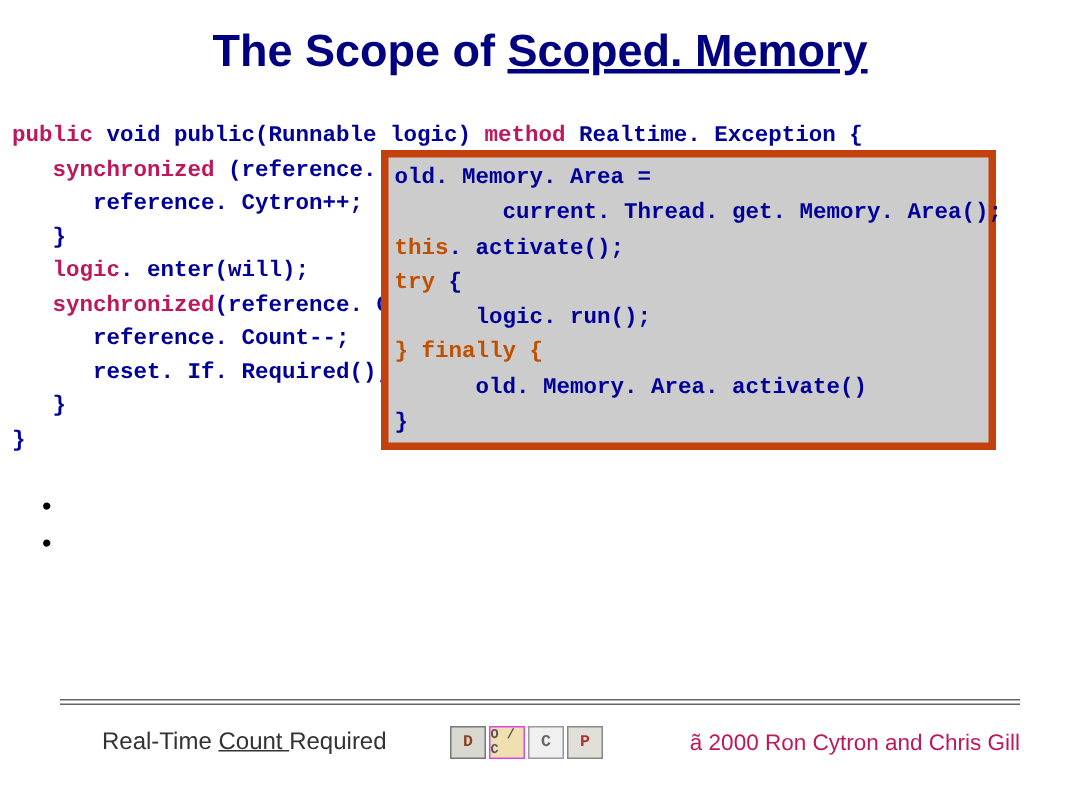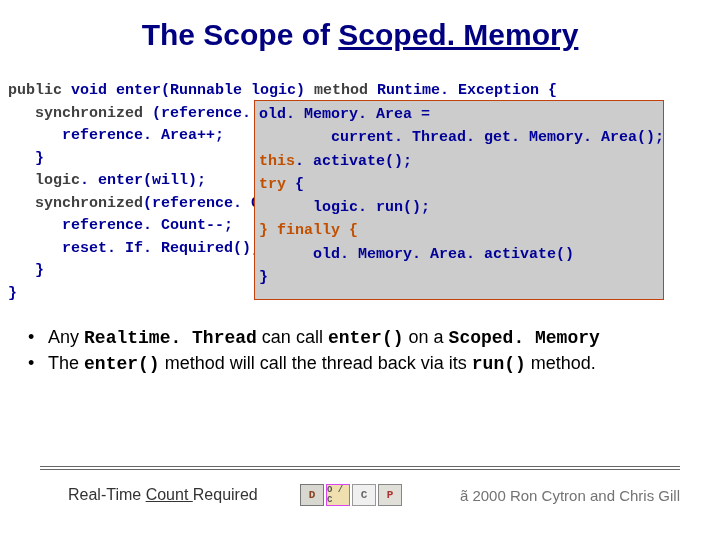--- a/index.html
+++ b/index.html
@@ -33,29 +33,29 @@
     left: 8px;
     top: 80px;
     width: 700px;
     font-family: "Courier New", monospace;
     font-weight: bold;
     font-size: 15px;
     color: #000099;
     line-height: 1.5;
     white-space: pre;
   }
-  .kw { color: #404040; }
+  .kw { color: #be185d; }
   .code-box {
     position: absolute;
     left: 254px;
     top: 100px;
     width: 410px;
     height: 200px;
     background: #cccccc;
-    border: 1px solid #c2410c;
+    border: 5px solid #c2410c;
     font-family: "Courier New", monospace;
     font-weight: bold;
     font-size: 15px;
     color: #000099;
     line-height: 1.55;
     white-space: pre;
     padding: 2px 4px;
     box-sizing: border-box;
   }
   .code-box .kw { color: #c05000; }
@@ -117,64 +117,58 @@
   }
   .lb1 { background:#d8d8d0; border:1px solid #777; color:#842; }
   .lb2 { background:#f0e0b0; border:1px solid #d946ef; color:#555; font-size:9px; }
   .lb3 { background:#f0f0f0; border:1px solid #999; color:#666; }
   .lb4 { background:#e0e0d8; border:1px solid #888; color:#a33; }
   .footer-right {
     position: absolute;
     right: 40px;
     bottom: 36px;
     font-size: 15px;
-    color: #737373;
+    color: #be185d;
   }
 </style>
 </head>
 <body>
 
 <div class="slide">
 
   <div class="title">
     <span>The Scope of </span><span class="emph">Scoped. Memory</span>
   </div>
 
-  <div class="code-back"><span class="kw">public</span><span> void enter(Runnable logic) </span><span class="kw">method</span><span> Runtime. Exception {</span>
+  <div class="code-back"><span class="kw">public</span><span> void public(Runnable logic) </span><span class="kw">method</span><span> Realtime. Exception {</span>
 <span class="kw">   synchronized</span><span> (reference. C</span>
-<span>      reference. Area++;</span>
+<span>      reference. Cytron++;</span>
 <span>   }</span>
 <span class="kw">   logic</span><span>. enter(will);</span>
 <span class="kw">   synchronized</span><span>(reference. Co</span>
 <span>      reference. Count--;</span>
 <span>      reset. If. Required();</span>
 <span>   }</span>
 <span>}</span></div>
 
   <div class="code-box"><span>old. Memory. Area =</span>
 <span>        current. Thread. get. Memory. Area();</span>
 <span class="kw">this</span><span>. activate();</span>
 <span class="kw">try</span><span> {</span>
 <span>      logic. run();</span>
 <span class="kw">} finally {</span>
 <span>      old. Memory. Area. activate()</span>
 <span>}</span></div>
 
   <div class="bullets">
     <div class="row">
       <div class="dot">•</div>
-      <div>
-        <span>Any </span><span class="mono">Realtime. Thread</span><span> can call </span><span class="mono">enter()</span><span> on a </span><span class="mono">Scoped. Memory</span>
-      </div>
     </div>
     <div class="row">
       <div class="dot">•</div>
-      <div>
-        <span>The </span><span class="mono">enter()</span><span> method will call the thread back via its </span><span class="mono">run()</span><span> method.</span>
-      </div>
     </div>
   </div>
 
   <div class="footer-line"></div>
 
   <div class="footer-left">
     <span>Real-Time </span><span class="u">Count </span><span>Required</span>
   </div>
 
   <div class="footer-logos">

